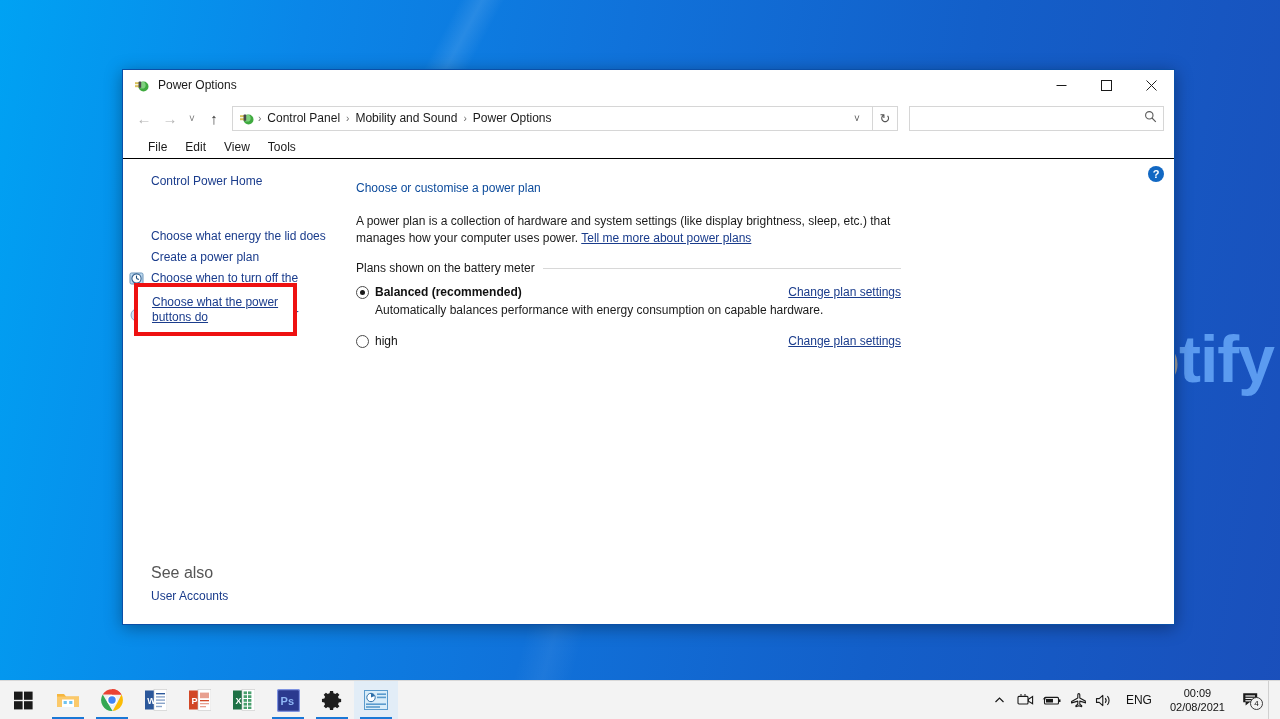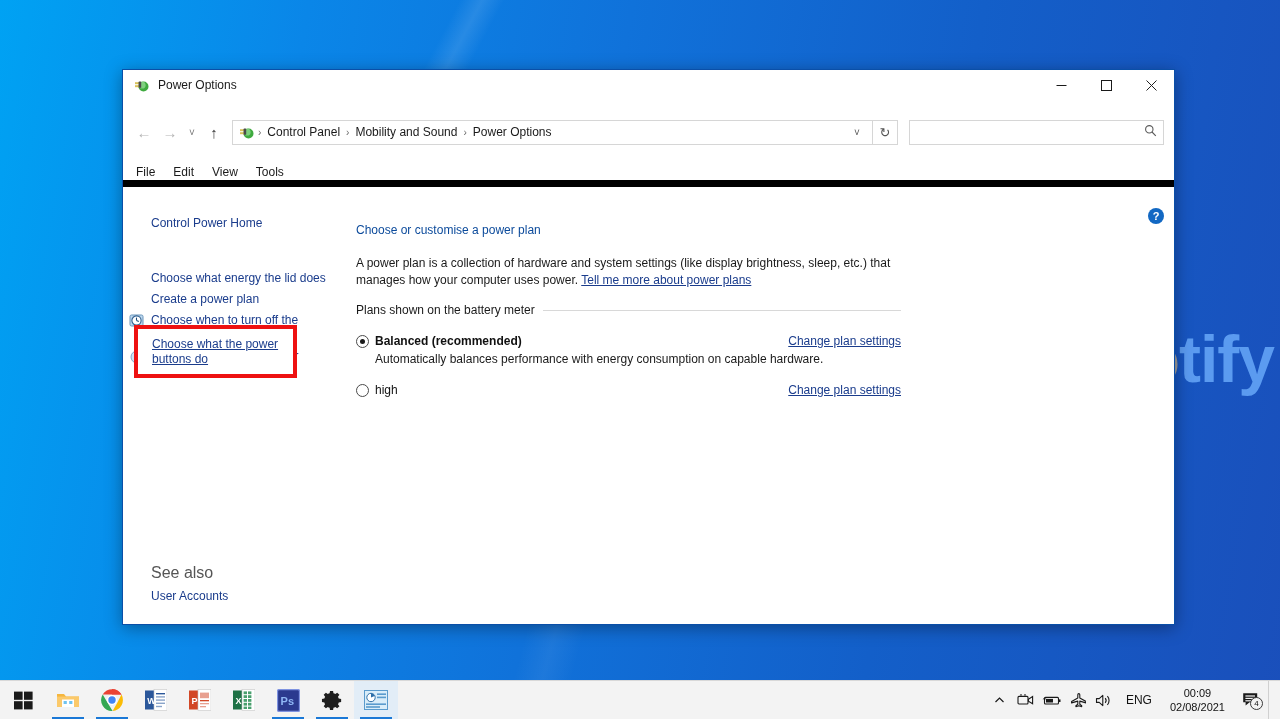--- a/index.html
+++ b/index.html
@@ -38,21 +38,21 @@
   .wm-b { color: #5b9bf0; }
 
   
   .window {
     position: absolute;
     left: 122px; top: 69px;
     width: 1053px; height: 556px;
     background: #ffffff;
     border: 1px solid #0a4fa8;
     box-shadow: 0 3px 16px rgba(0,0,0,0.35);
-    display: flex; flex-direction: column; gap: 14px;
+    display: flex; flex-direction: column;
   }
   .titlebar {
     height: 30px; display: flex; align-items: center;
     background: #ffffff; flex: none;
   }
   .title-icon {
     margin-left: 11px; margin-right: 8px;
     width: 16px; height: 16px; position: relative;
   }
   .title-text { font-size: 12px; color: #1a1a1a; }
@@ -102,22 +102,22 @@
   }
   .searchbox input {
     border: none; outline: none; flex: 1; font-size: 12px;
     font-family: "Liberation Sans", sans-serif; color: #222;
   }
   .search-glyph { color: #666; font-size: 13px; }
 
   
   .menubar {
     height: 23px; display: flex; align-items: center;
-    padding-left: 4px; flex: none;
-    border-bottom: 7px solid #000000;
+    padding-left: 16px; flex: none;
+    border-bottom: 1px solid #000000;
     text-align: center;
   }
   .menu-item {
     font-size: 12px; color: #1a1a1a; padding: 2px 9px;
   }
 
   
   .body-area { flex: 1 1 auto; display: flex; position: relative; min-height: 0; }
   .help-btn {
     position: absolute; right: 10px; top: 7px;
@@ -176,21 +176,21 @@
     font-size: 12px; color: #0b4a9b; font-weight: normal;
     margin-bottom: 18px;
   }
   .intro {
     font-size: 12px; color: #1a1a1a; line-height: 17px;
     max-width: 545px; margin-bottom: 14px;
   }
   .intro a { color: #1a3c8c; text-decoration: underline; }
   .group-head {
     display: flex; align-items: center; gap: 8px;
-    font-size: 12px; color: #1a1a1a; margin-bottom: 16px;
+    font-size: 12px; color: #1a1a1a; margin-bottom: 9px;
     max-width: 545px;
   }
   .group-rule { flex: 1 1 auto; height: 1px; background: #d8d8d8; }
 
   .plan-row {
     display: flex; align-items: flex-end;
     max-width: 545px; margin-top: 2px;
   }
   .radio {
     width: 13px; height: 13px; border-radius: 50%;

